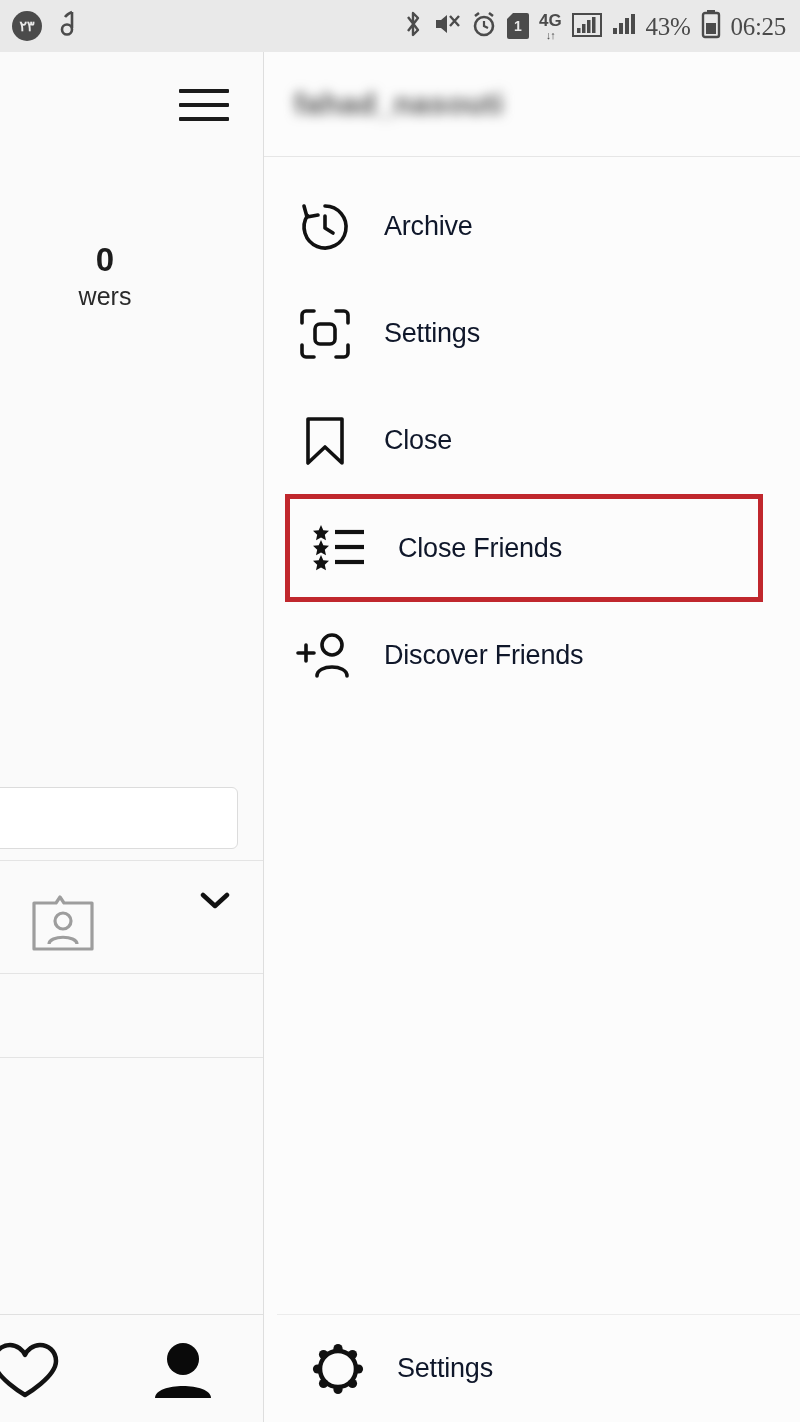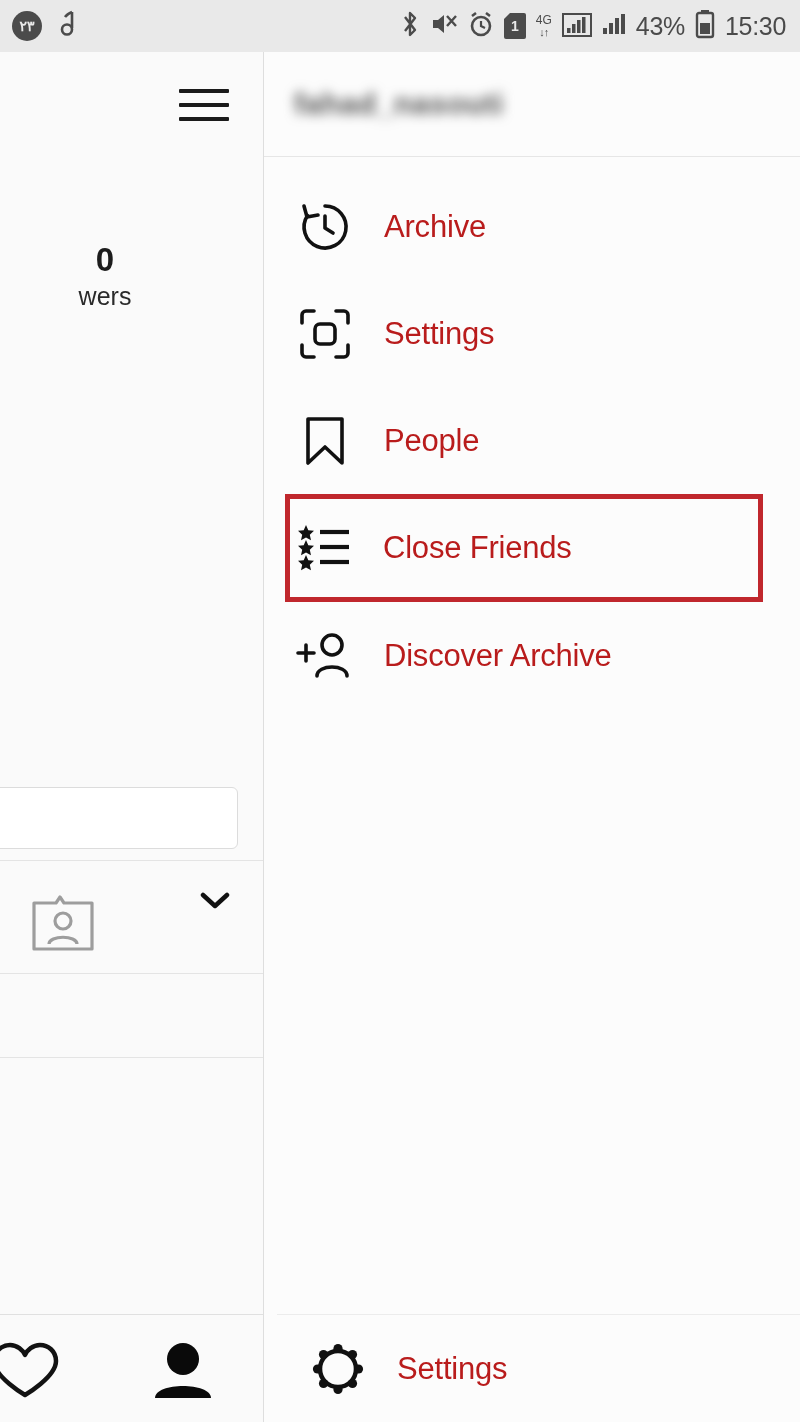--- a/index.html
+++ b/index.html
@@ -29,38 +29,38 @@
   .sb-icon { display:block; }
   .sb-badge {
     width:30px; height:30px; border-radius:50%;
     background:#4b4b4b; color:#e9e9e9;
     font-size:14px; font-weight:bold;
     display:flex; align-items:center; justify-content:center;
     letter-spacing:-0.5px;
   }
   .sb-text {
     font-size:25px; color:#4a4a4a;
-    font-family:Liberation Sans, sans-serif;
+    font-family:Liberation Serif, serif;
     letter-spacing:-0.3px; line-height:1;
   }
   .sim-box {
     width:22px; height:26px; background:#4b4b4b; border-radius:2px;
     color:#e9e9e9; font-size:14px; font-weight:bold;
     display:flex; align-items:center; justify-content:center;
     position:relative;
   }
   .sim-box::after{
     content:""; position:absolute; top:0; left:0;
     border-top:6px solid #e9e9e9; border-right:6px solid transparent;
   }
   .fourg {
     display:flex; flex-direction:column; align-items:center;
     line-height:1; color:#4b4b4b;
   }
-  .fourg .lbl { font-size:12px; font-weight:normal; }
+  .fourg .lbl { font-size:17px; font-weight:bold; }
   .fourg .arr { font-size:11px; margin-top:1px; letter-spacing:-1px;}
 
   
   #left-panel {
     position:absolute; left:0; top:52px;
     width:264px; height:1370px;
     background:#fafafa;
     border-right:1px solid #dedede;
     overflow:hidden;
   }
@@ -139,30 +139,30 @@
     height:107px;
     display:flex; align-items:center;
     padding-left:30px;
   }
   .menu-icon {
     width:62px; height:62px;
     display:flex; align-items:center; justify-content:center;
     flex:0 0 62px;
   }
   .menu-label {
-    font-size:31px; color:#b91c1c;
+    font-size:27px; color:#0f172a;
     margin-left:28px;
     font-family:"Liberation Sans", sans-serif;
     letter-spacing:-0.2px;
   }
   .menu-item.highlighted {
     border:5px solid #c0272d;
     margin-left:21px;
     margin-right:37px;
-    padding-left:3px;
+    padding-left:18px;
     height:108px;
   }
 
   #settings-row {
     position:absolute; left:13px; bottom:0;
     width:536px; height:108px;
     border-top:1px solid #ececec;
     display:flex; align-items:center;
     padding-left:30px;
     background:#fcfcfc;
@@ -227,21 +227,21 @@
           </svg>
       </span>
       <span class="sb-text">43%</span>
       <span class="sb-icon">
         <svg width="20" height="30" viewBox="0 0 20 30">
             <rect x="6" y="1" width="8" height="3" fill="#4b4b4b"></rect>
             <rect x="2" y="4" width="16" height="24" rx="2" fill="none" stroke="#4b4b4b" stroke-width="2.4"></rect>
             <rect x="5" y="14" width="10" height="11" fill="#4b4b4b"></rect>
           </svg>
       </span>
-      <span class="sb-text">15:30</span>
+      <span class="sb-text">06:25</span>
     </div>
   </div>
 
   <div id="left-panel">
 
     <div id="hamburger">
       <span></span>
       <span></span>
       <span></span>
     </div>
@@ -321,21 +321,21 @@
         </span>
         <span class="menu-label">Settings</span>
       </div>
 
       <div class="menu-item">
         <span class="menu-icon">
           <svg width="54" height="54" viewBox="0 0 54 54">
             <path d="M10 5 L44 5 L44 49 L27 33 L10 49 Z" fill="none" stroke="#111" stroke-width="3.6" stroke-linejoin="round"></path>
           </svg>
         </span>
-        <span class="menu-label">People</span>
+        <span class="menu-label">Close</span>
       </div>
 
       <div class="menu-item highlighted">
         <span class="menu-icon">
           <svg width="54" height="50" viewBox="0 0 54 50">
             <path d="M9 2 L11.3 7.2 L17 7.8 L12.8 11.7 L14 17.3 L9 14.4 L4 17.3 L5.2 11.7 L1 7.8 L6.7 7.2 Z" fill="#111"></path>
             <path d="M9 17 L11.3 22.2 L17 22.8 L12.8 26.7 L14 32.3 L9 29.4 L4 32.3 L5.2 26.7 L1 22.8 L6.7 22.2 Z" fill="#111"></path>
             <path d="M9 32 L11.3 37.2 L17 37.8 L12.8 41.7 L14 47.3 L9 44.4 L4 47.3 L5.2 41.7 L1 37.8 L6.7 37.2 Z" fill="#111"></path>
             <path d="M23 9 L52 9" stroke="#111" stroke-width="4.2" stroke-linecap="butt"></path>
             <path d="M23 24 L52 24" stroke="#111" stroke-width="4.2" stroke-linecap="butt"></path>
@@ -346,21 +346,21 @@
       </div>
 
       <div class="menu-item">
         <span class="menu-icon">
           <svg width="58" height="50" viewBox="0 0 58 50">
             <path d="M2 22 L18 22 M10 14 L10 30" stroke="#111" stroke-width="3.6" stroke-linecap="round"></path>
             <circle cx="36" cy="14" r="10" fill="none" stroke="#111" stroke-width="3.6"></circle>
             <path d="M21 45 C21 33, 51 33, 51 45" fill="none" stroke="#111" stroke-width="3.6" stroke-linecap="round"></path>
           </svg>
         </span>
-        <span class="menu-label">Discover Archive</span>
+        <span class="menu-label">Discover Friends</span>
       </div>
 
     </div>
 
     <div id="settings-row">
       <span class="menu-icon">
         <svg width="58" height="58" viewBox="0 0 58 58">
           <circle cx="29" cy="29" r="18" fill="none" stroke="#111" stroke-width="4.5"></circle>
           <g fill="#111">
             <circle cx="29" cy="8.5" r="4.6"></circle>

